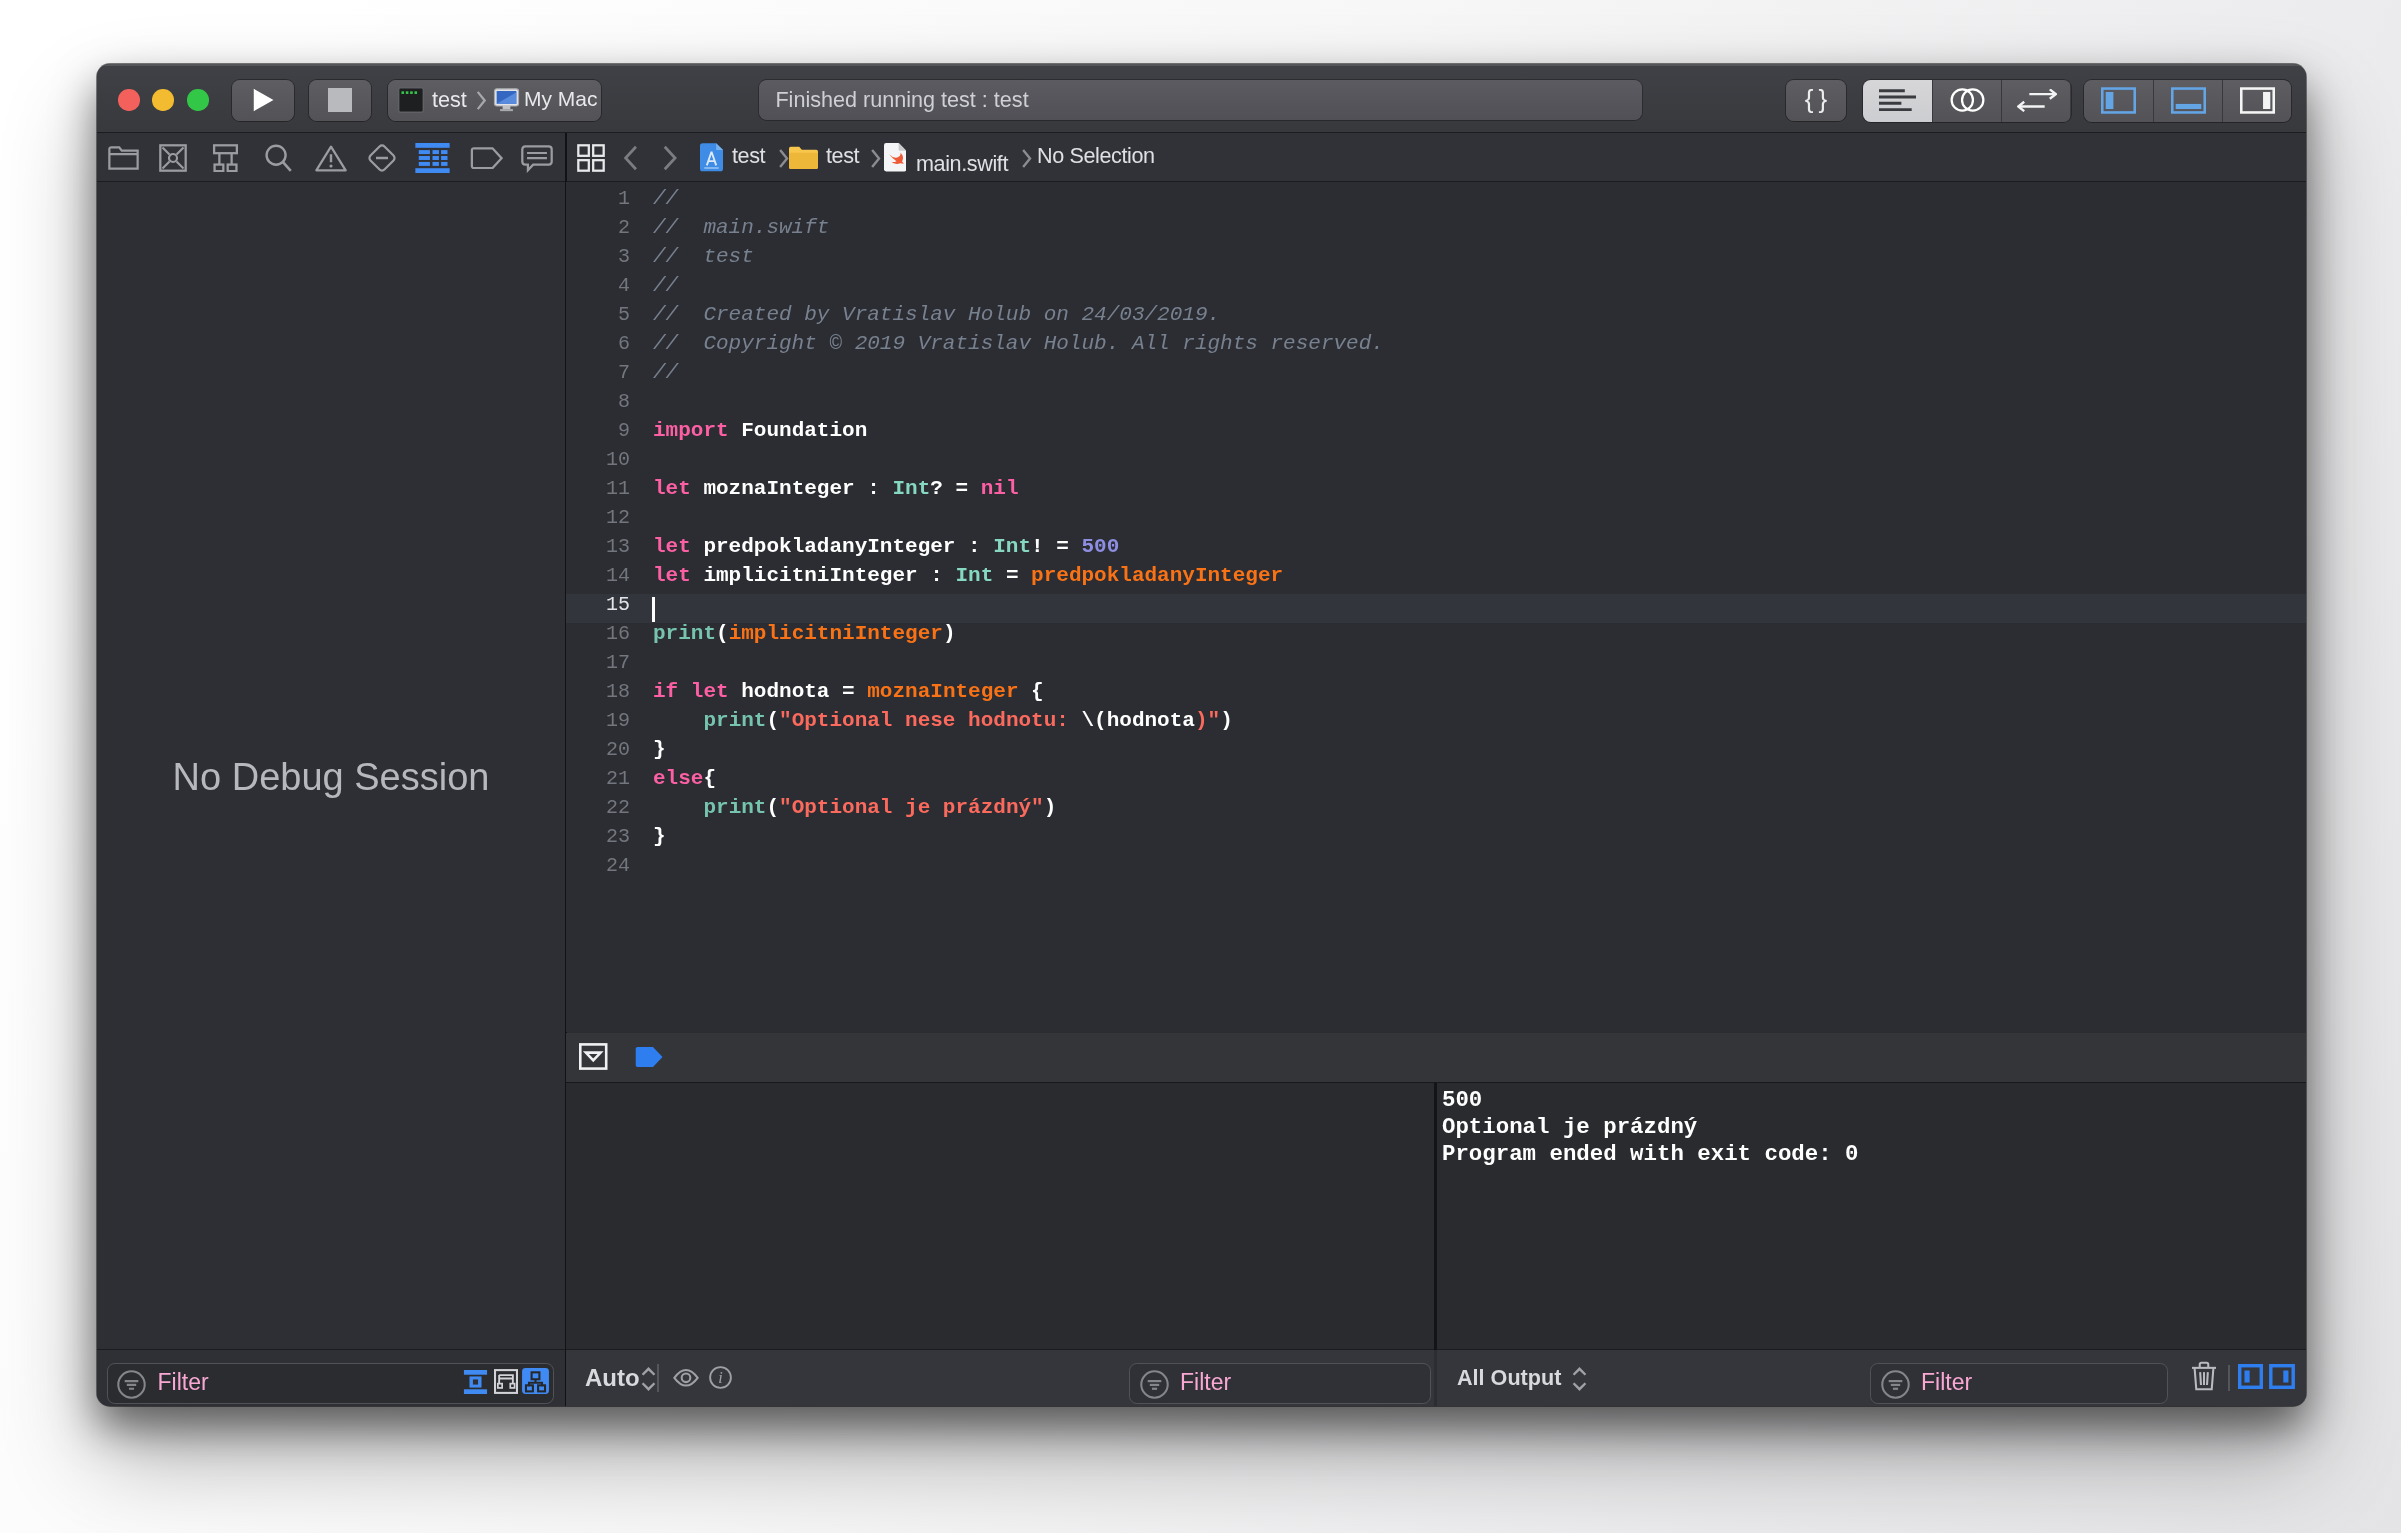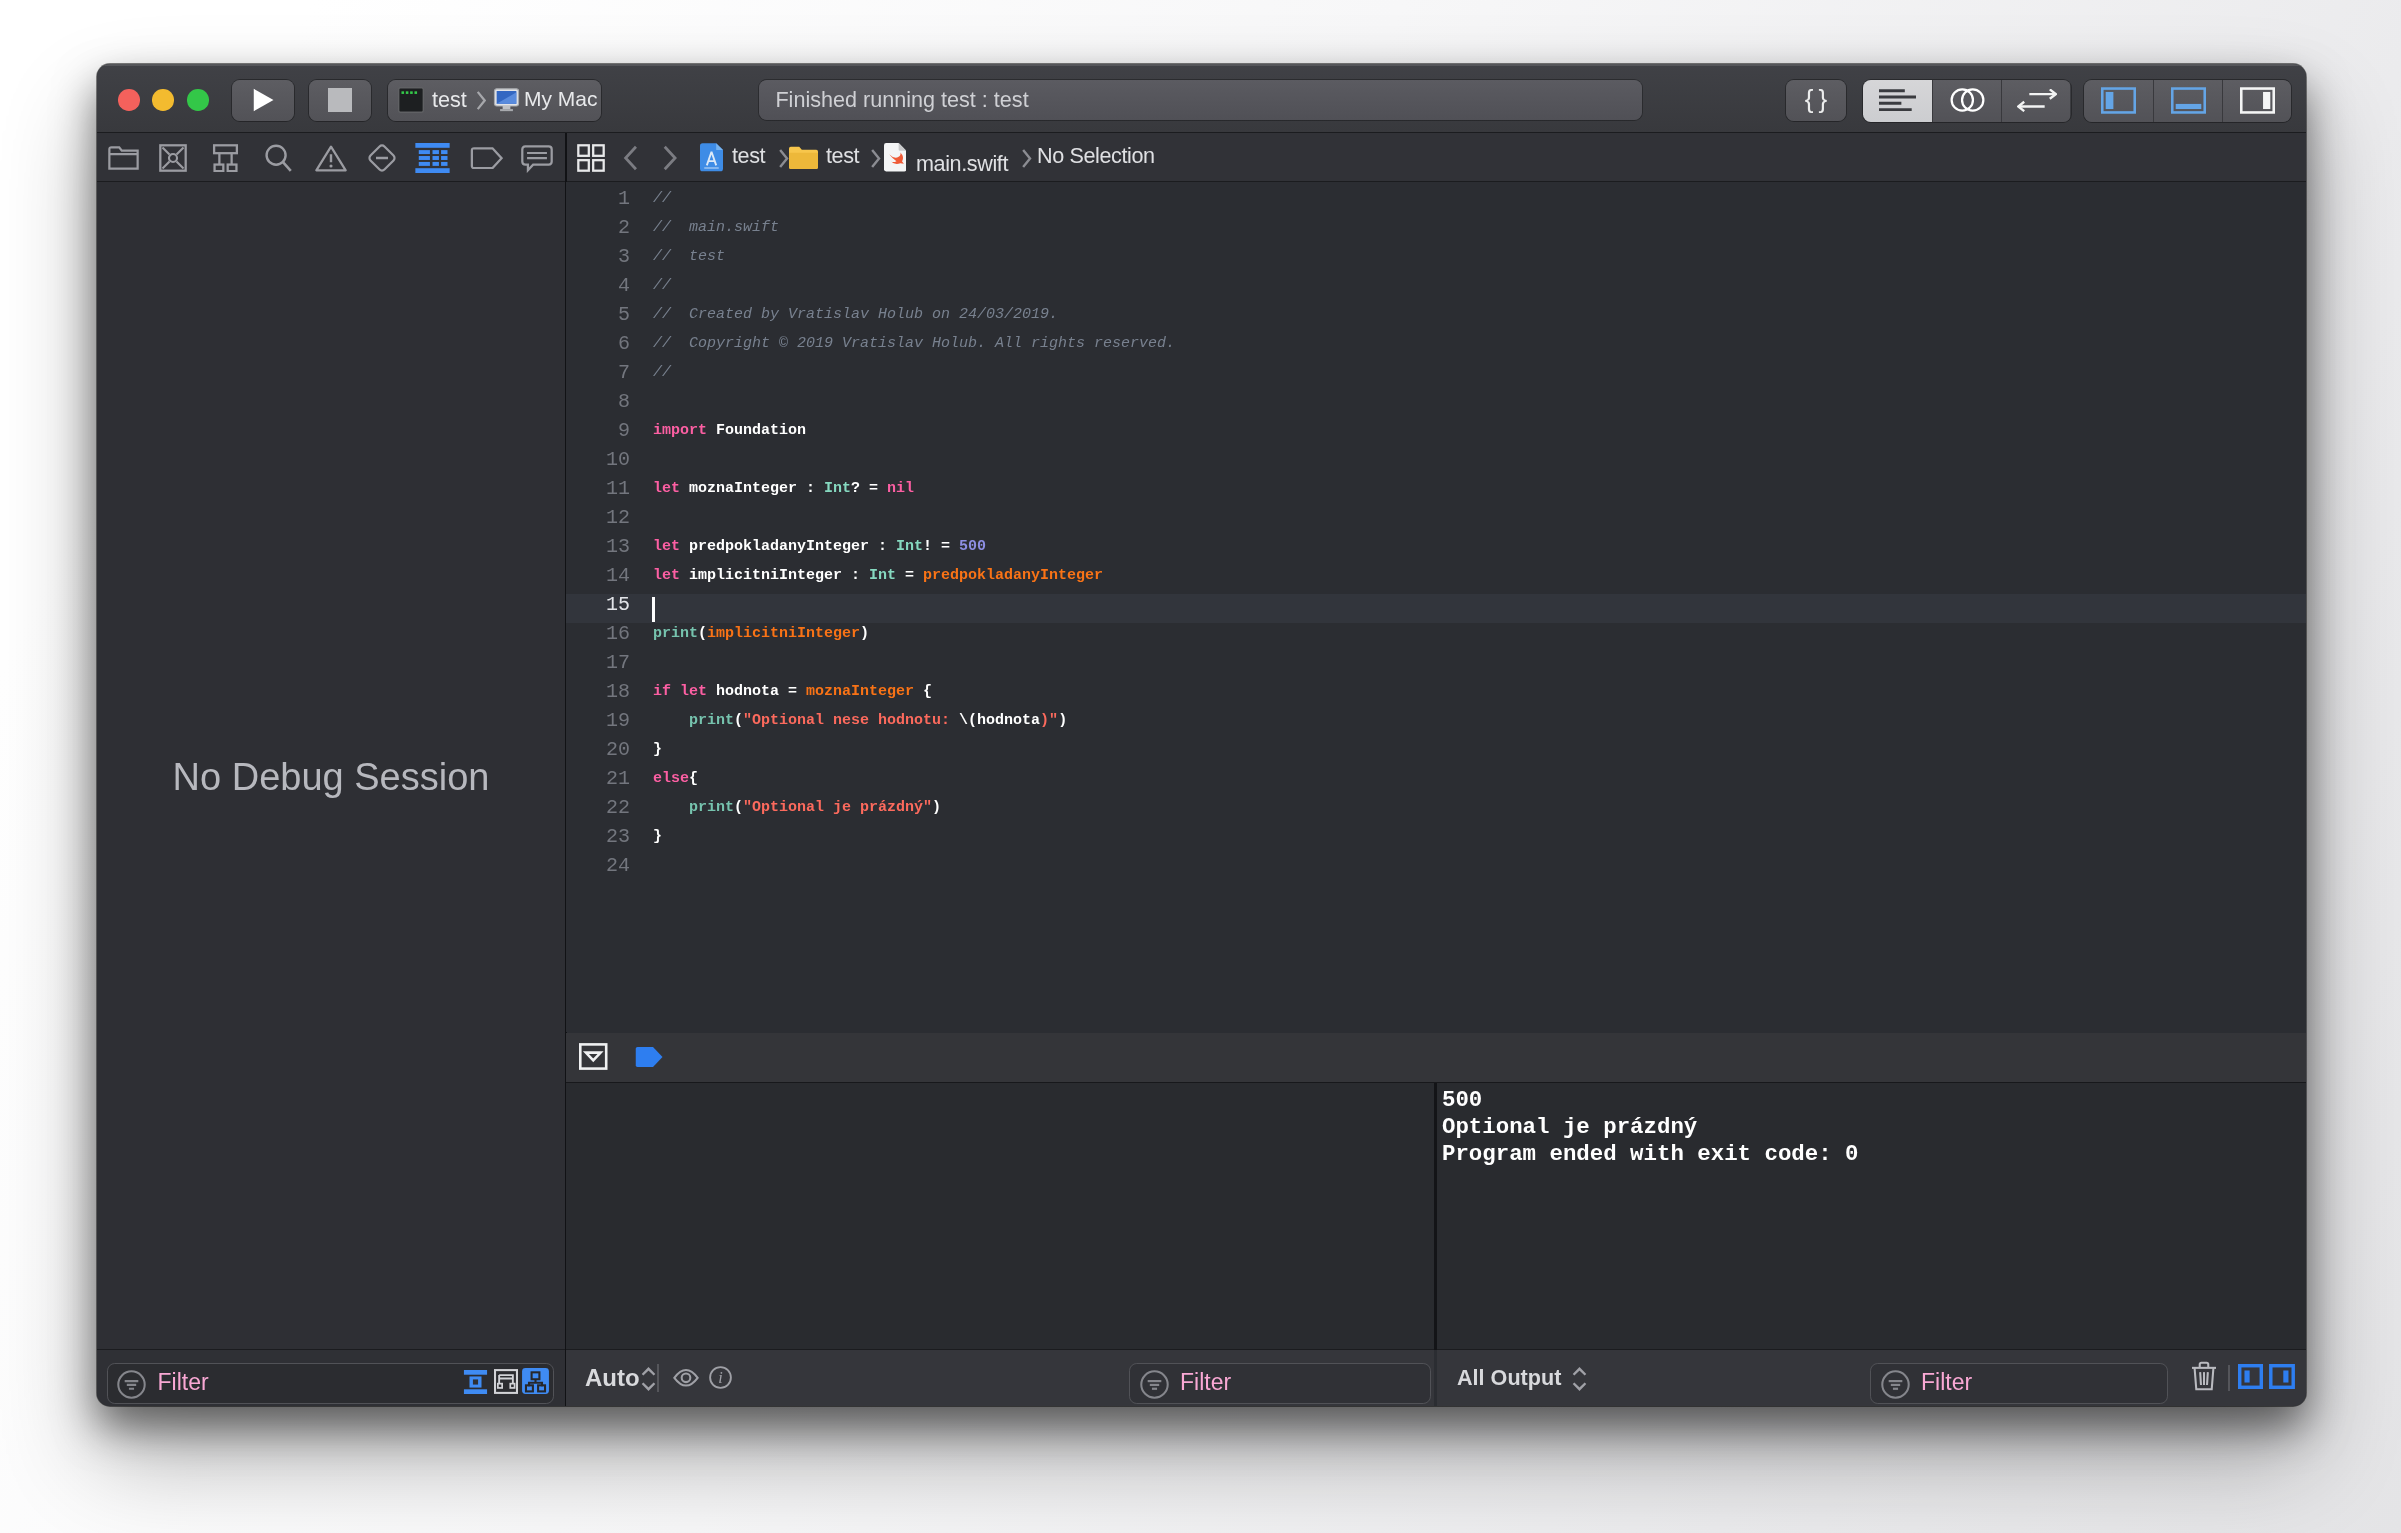--- a/index.html
+++ b/index.html
@@ -58,21 +58,21 @@
   
   .editor { position:absolute; left:469px; top:118px; width:1740px; height:850px; background:#2b2d32; }
   .curline { position:absolute; left:0px; top:412px; width:1740px; height:29px; background:#32353c; }
   .gutter {
     position:absolute; left:0; top:1.7px; width:64px; text-align:right;
     font-family:"Liberation Mono", monospace; font-size:20px; line-height:29px; color:#73767e;
     white-space:pre;
   }
   .codes {
     position:absolute; left:87px; top:1.7px;
-    font-family:"Liberation Mono", monospace; font-size:15px; line-height:29px;
+    font-family:"Liberation Mono", monospace; font-size:21px; line-height:29px;
     font-weight:bold; color:#ffffff; white-space:pre;
   }
   .codes .c { color:#78818f; font-weight:normal; font-style:italic; }
   .codes .k { color:#fc5fa3; }
   .codes .t { color:#86d9c0; }
   .codes .n { color:#8d8ee2; }
   .codes .g { color:#f97316; }
   .codes .f { color:#76c3ae;text-align:right; }
   .codes .s { color:#fc6a5d; }
   .cursor { position:absolute; left:86px; top:415px; width:2.6px; height:25px; background:#fdfdfe; }

